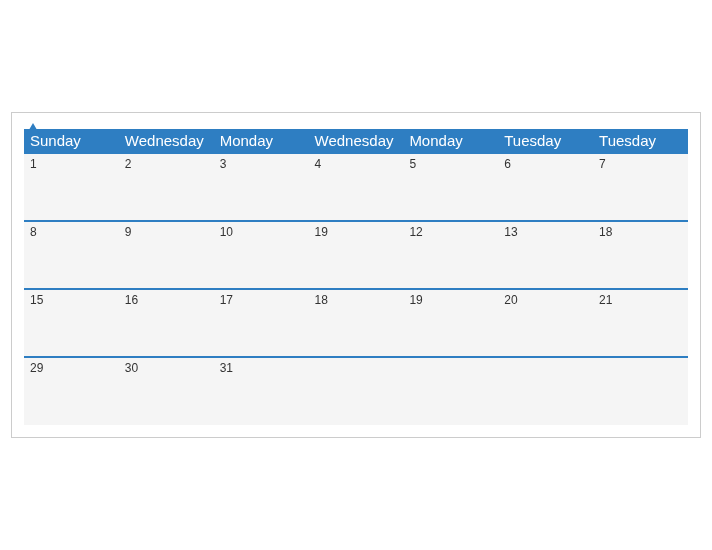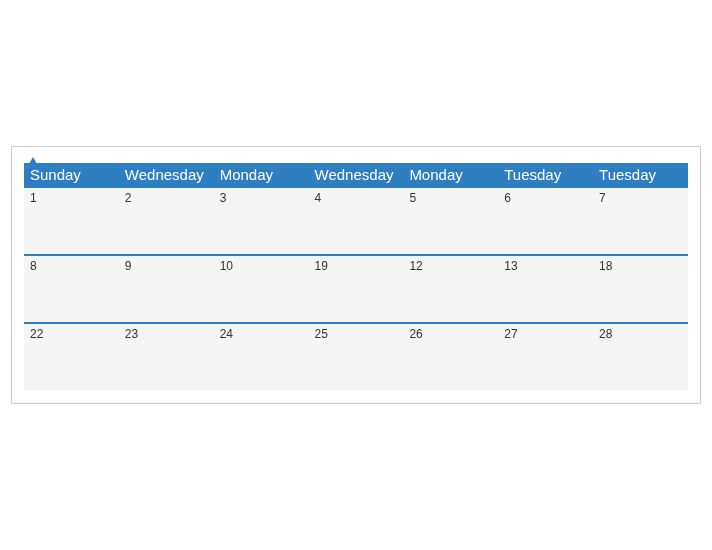--- a/index.html
+++ b/index.html
@@ -148,23 +148,32 @@
         <tr>
           <td><span class="day-num">8</span></td>
           <td><span class="day-num">9</span></td>
           <td><span class="day-num">10</span></td>
           <td><span class="day-num">19</span></td>
           <td><span class="day-num">12</span></td>
           <td><span class="day-num">13</span></td>
           <td><span class="day-num">18</span></td>
         </tr>
         <tr>
-          <td><span class="day-num">22</span></td>
-          <td><span class="day-num">23</span></td>
-          <td><span class="day-num">24</span></td>
-          <td><span class="day-num">25</span></td>
-          <td><span class="day-num">26</span></td>
-          <td><span class="day-num">27</span></td>
-          <td><span class="day-num">28</span></td>
+          <td><span class="day-num">15</span></td>
+          <td><span class="day-num">16</span></td>
+          <td><span class="day-num">17</span></td>
+          <td><span class="day-num">18</span></td>
+          <td><span class="day-num">19</span></td>
+          <td><span class="day-num">20</span></td>
+          <td><span class="day-num">21</span></td>
+        </tr>
+        <tr>
+          <td><span class="day-num">29</span></td>
+          <td><span class="day-num">30</span></td>
+          <td><span class="day-num">31</span></td>
+          <td class="empty"></td>
+          <td class="empty"></td>
+          <td class="empty"></td>
+          <td class="empty"></td>
         </tr>
       </tbody>
   </table>
 </div>
 
 </body></html>

